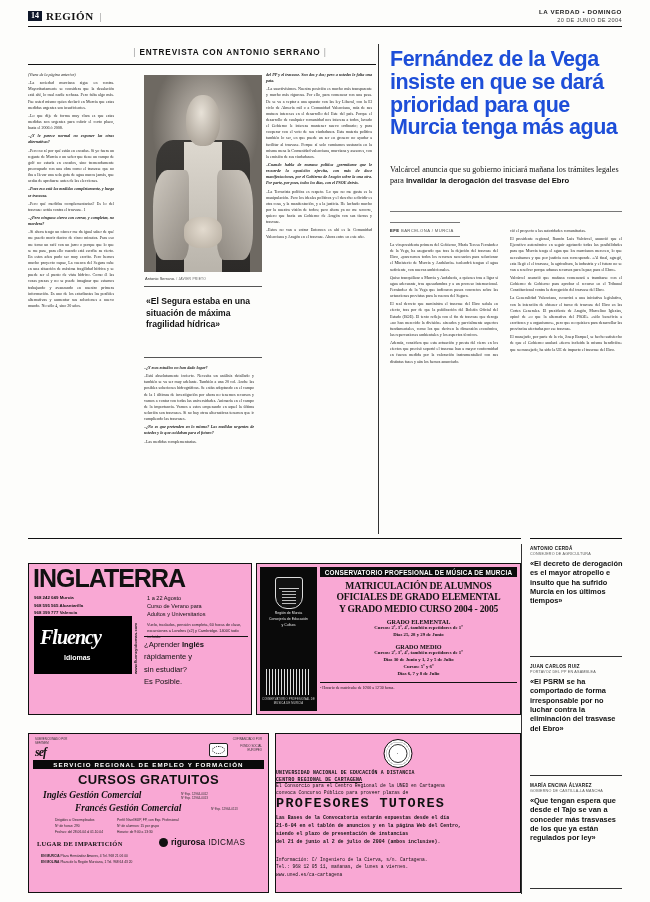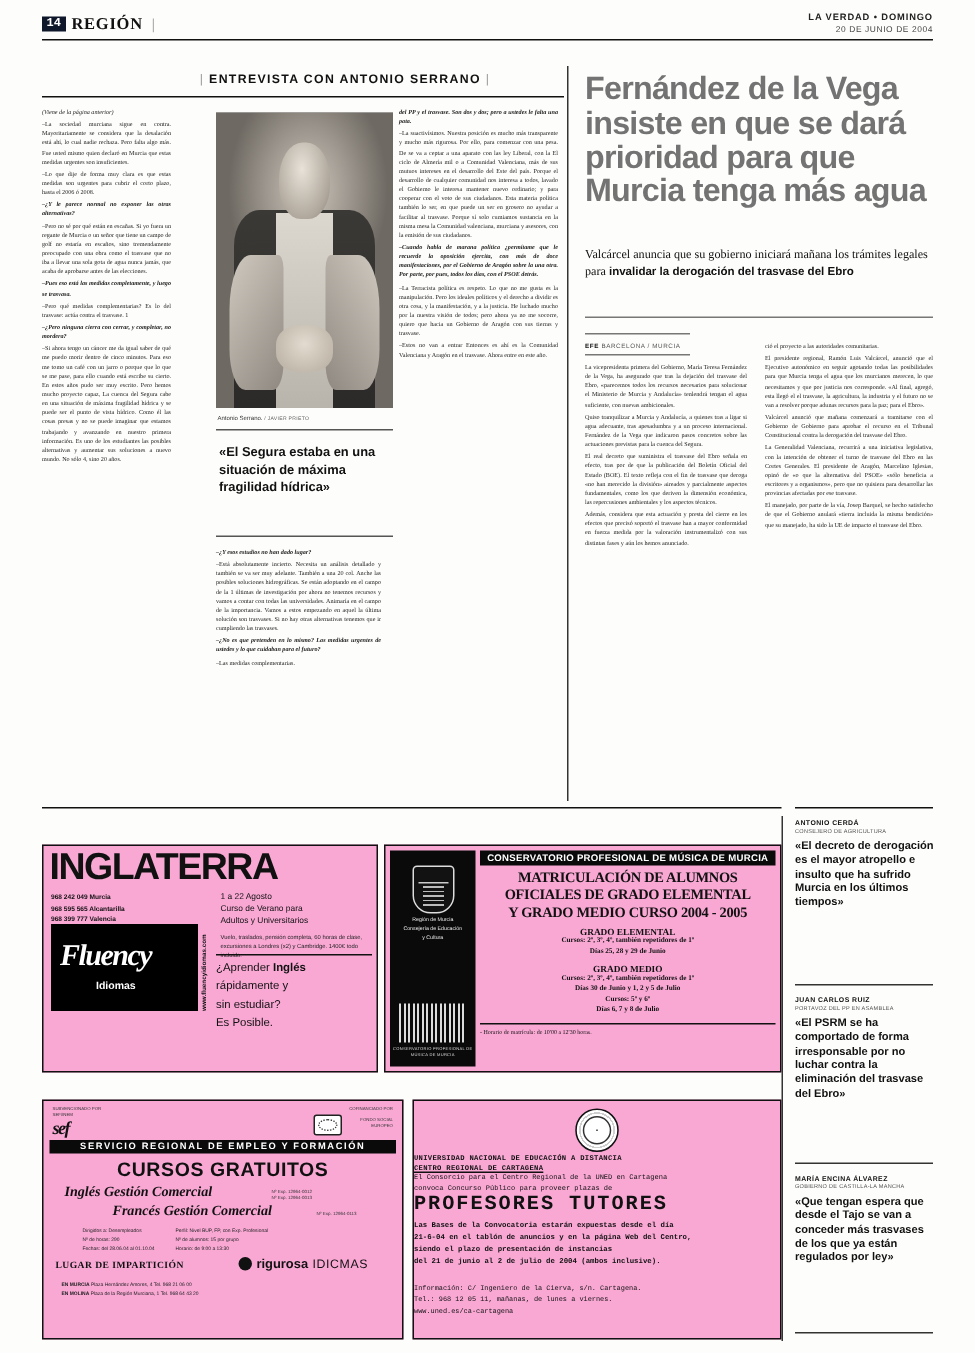--- a/index.html
+++ b/index.html
@@ -2,21 +2,21 @@
 <html><head>
 <meta charset="utf-8">
 <style>
   html,body{margin:0;padding:0;background:#fff;}
   body{width:650px;height:902px;font-family:"Liberation Serif",serif;color:#111;overflow:hidden;position:relative;}
   .page{position:absolute;inset:0;width:650px;height:902px;background:#fdfdfb;}
 
   
   .masthead{position:absolute;left:0;top:0;width:650px;height:30px;}
   .folio{position:absolute;left:28px;top:10px;display:flex;align-items:center;gap:4px;}
-  .folio-num{background:#0f172a;color:#fff;font-family:Liberation Mono, monospace;font-weight:bold;font-size:8px;padding:1px 3px;line-height:1;}
+  .folio-num{background:#0f172a;color:#fff;font-family:Liberation Serif, serif;font-weight:bold;font-size:8px;padding:1px 3px;line-height:1;}
   .folio-sec{font-family:"Liberation Serif",serif;font-weight:bold;font-size:11px;letter-spacing:.5px;}
   .folio-bar{color:#888;font-size:10px;margin-left:2px;}
   .mast-right{position:absolute;right:28px;top:8px;text-align:right;font-family:"Liberation Sans",sans-serif;}
   .mast-pub{font-size:6.2px;font-weight:bold;letter-spacing:.6px;color:#222;}
   .mast-date{font-size:5.6px;letter-spacing:.4px;color:#444;margin-top:2px;}
 
   
   .rule{position:absolute;background:#111;}
 
   
@@ -52,21 +52,21 @@
   .photo-credit{position:absolute;font-family:"Liberation Sans",sans-serif;font-size:4px;color:#333;}
   .photo-credit b{font-weight:normal;}
   .photo-credit .cred{font-size:3.4px;letter-spacing:.2px;color:#666;}
 
   
   .pullq{position:absolute;font-family:"Liberation Sans",sans-serif;font-weight:bold;
          font-size:8.6px;line-height:1.34;color:#111;}
 
   
   .main-head{position:absolute;font-family:"Liberation Sans",sans-serif;font-weight:bold;
-             font-size:21.5px;line-height:1.06;letter-spacing:-.5px;color:#737373;}
+             font-size:21.5px;line-height:1.06;letter-spacing:-.5px;color:#1d4ed8;}
   .main-sub{position:absolute;font-family:"Liberation Serif",serif;font-size:8.1px;
             line-height:1.32;color:#111;}
   .main-sub b{font-family:"Liberation Sans",sans-serif;font-weight:bold;font-size:7.7px;}
   .byline{position:absolute;font-family:"Liberation Sans",sans-serif;font-size:4.2px;letter-spacing:.4px;}
   .byline .ag{font-weight:bold;}
   .byline .pl{color:#555;}
 
   
   .sq{position:absolute;width:96px;}
   .sq .name{font-family:"Liberation Sans",sans-serif;font-weight:bold;font-size:4.6px;letter-spacing:.3px;color:#111;}

